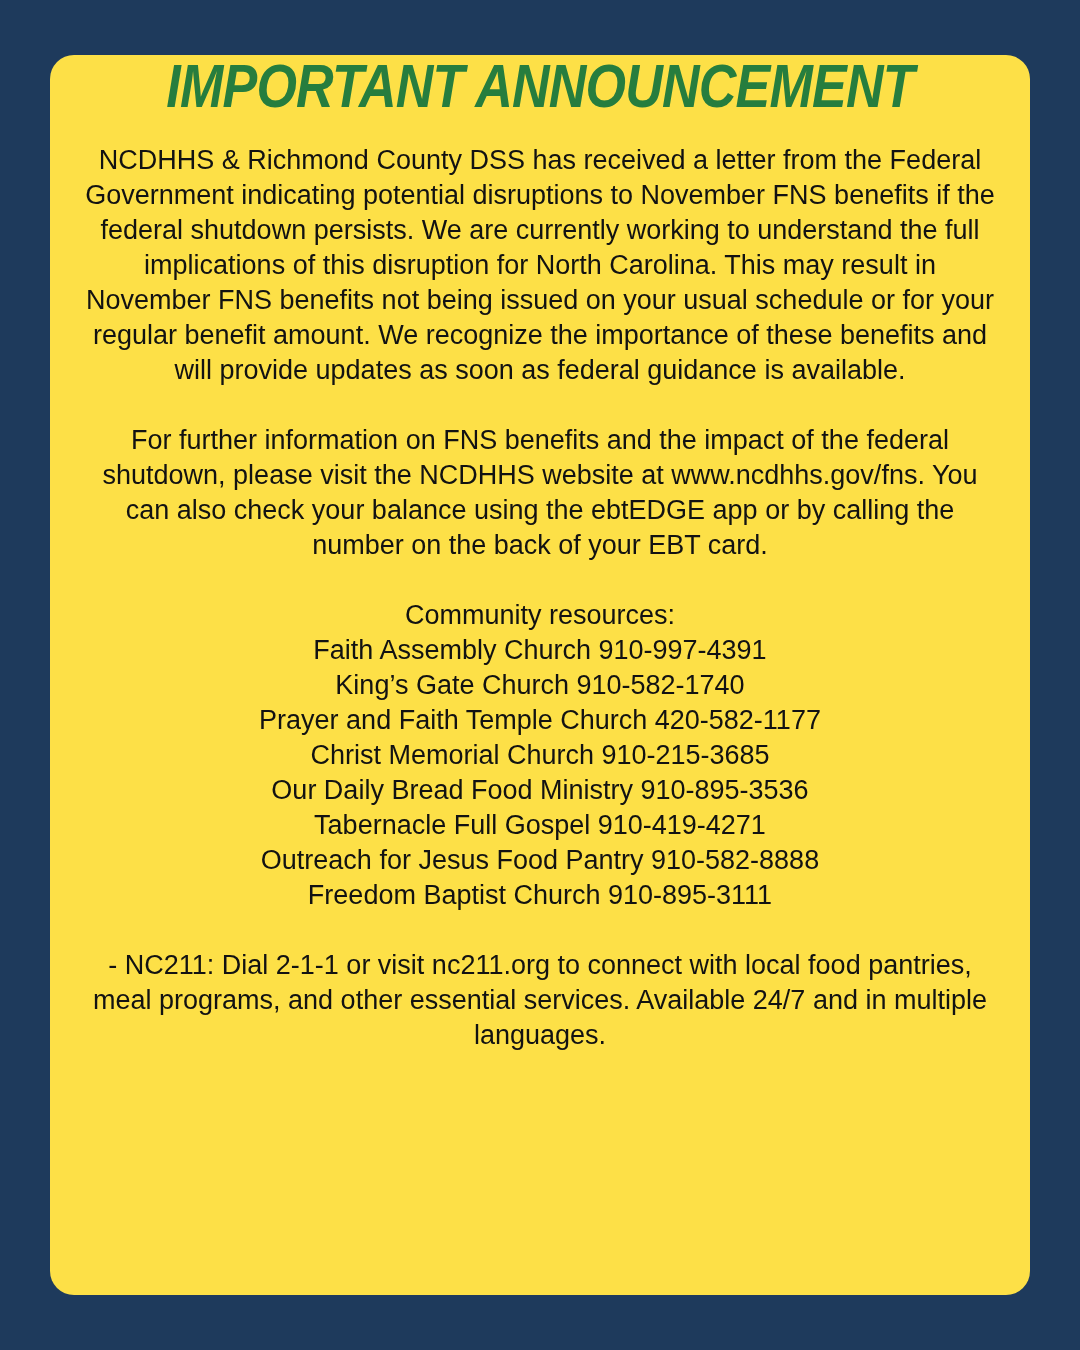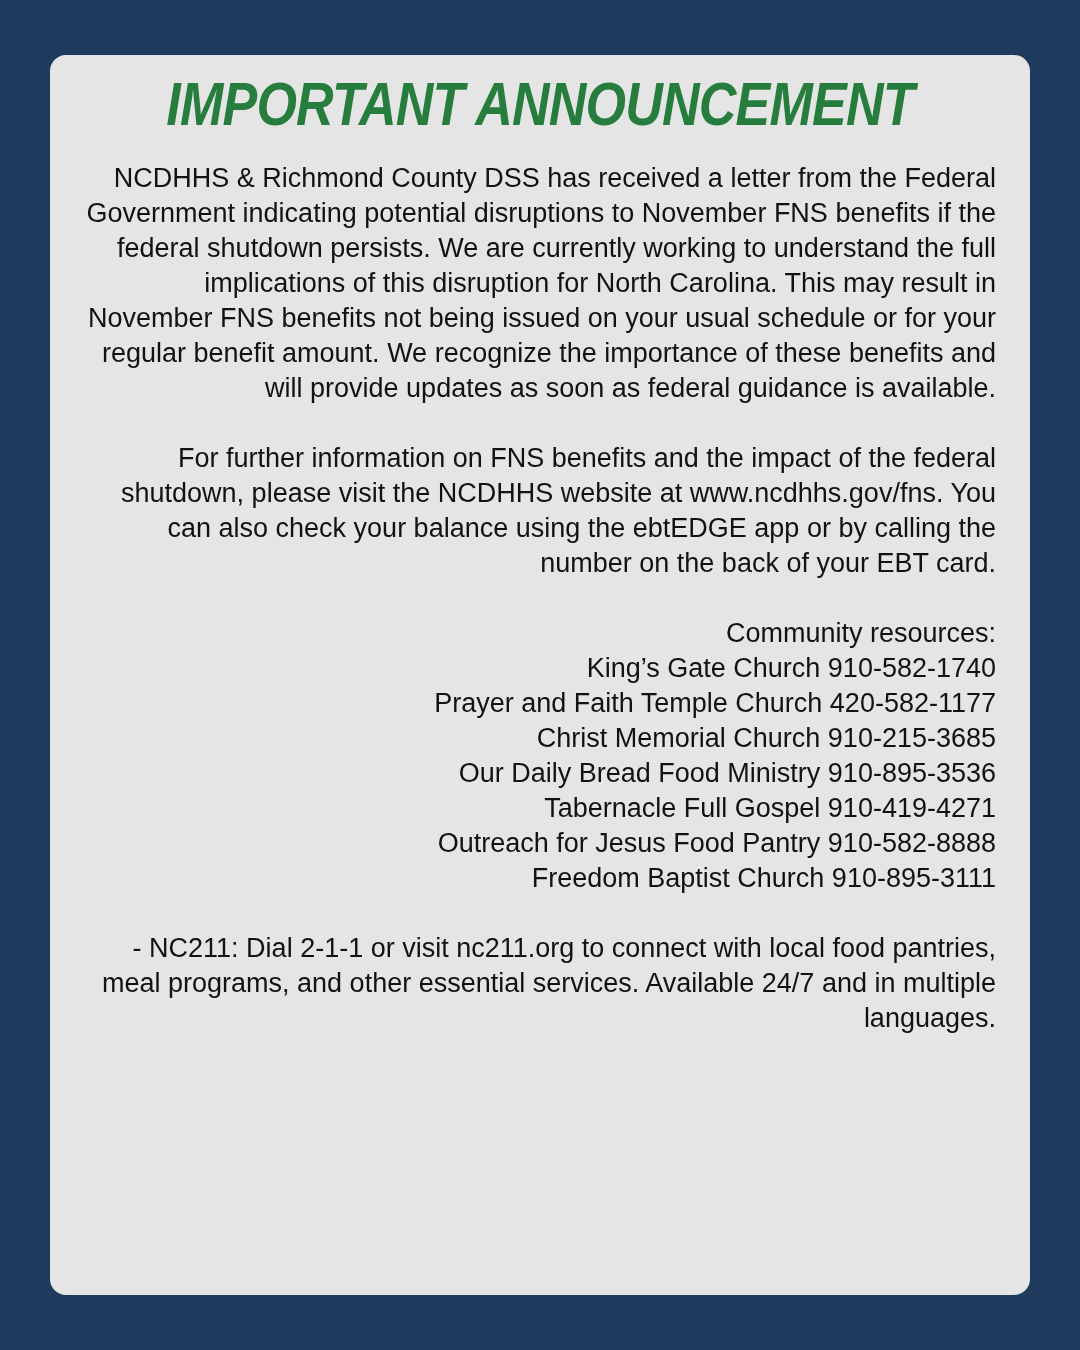--- a/index.html
+++ b/index.html
@@ -13,24 +13,23 @@
     font-family: "Liberation Sans", sans-serif;
     overflow: hidden;
     position: relative;
   }
   .card {
     position: absolute;
     left: 50px;
     top: 55px;
     width: 980px;
     height: 1240px;
-    background: #e5e5e5;
-    border-radius: 16px;
+    background: #fde047;
+    border-radius: 24px;
     box-sizing: border-box;
-    padding-top: 18px;
   }
   .title {
     text-align: center;
     color: #267d3e;
     font-family: "Liberation Sans", sans-serif;
     font-weight: bold;
     font-style: italic;
     font-size: 62px;
     line-height: 1.0;
     letter-spacing: -1px;
@@ -38,21 +37,21 @@
     transform-origin: 50% 50%;
     white-space: nowrap;
     margin: 0 0 26px 0;
   }
   .content {
     width: 912px;
     margin: 0 auto;
     color: #121212;
     font-size: 27px;
     line-height: 35px;
-    text-align: right;
+    text-align: center;
   }
   .para {
     margin: 0 0 35px 0;
   }
   .resources {
     margin: 0 0 35px 0;
   }
   .resource-line {
     margin: 0;
   }
@@ -67,20 +66,21 @@
   <h1 class="title">IMPORTANT ANNOUNCEMENT</h1>
 
   <div class="content">
     <p class="para">NCDHHS &amp; Richmond County DSS has received a letter from the Federal Government indicating potential disruptions to November FNS benefits if the federal shutdown persists. We are currently working to understand the full implications of this disruption for North Carolina. This may result in November FNS benefits not being issued on your usual schedule or for your regular benefit amount. We recognize the importance of these benefits and will provide updates as soon as federal guidance is available.</p>
 
     <p class="para">For further information on FNS benefits and the impact of the federal shutdown, please visit the NCDHHS website at www.ncdhhs.gov/fns. You can also check your balance using the ebtEDGE app or by calling the number on the back of your EBT card.</p>
 
     <div class="resources">
       <div class="resource-line">Community resources:</div>
       <div>
+          <div class="resource-line">Faith Assembly Church 910-997-4391</div>
           <div class="resource-line">King’s Gate Church 910-582-1740</div>
           <div class="resource-line">Prayer and Faith Temple Church 420-582-1177</div>
           <div class="resource-line">Christ Memorial Church 910-215-3685</div>
           <div class="resource-line">Our Daily Bread Food Ministry 910-895-3536</div>
           <div class="resource-line">Tabernacle Full Gospel 910-419-4271</div>
           <div class="resource-line">Outreach for Jesus Food Pantry 910-582-8888</div>
           <div class="resource-line">Freedom Baptist Church 910-895-3111</div>
         </div>
     </div>
 

